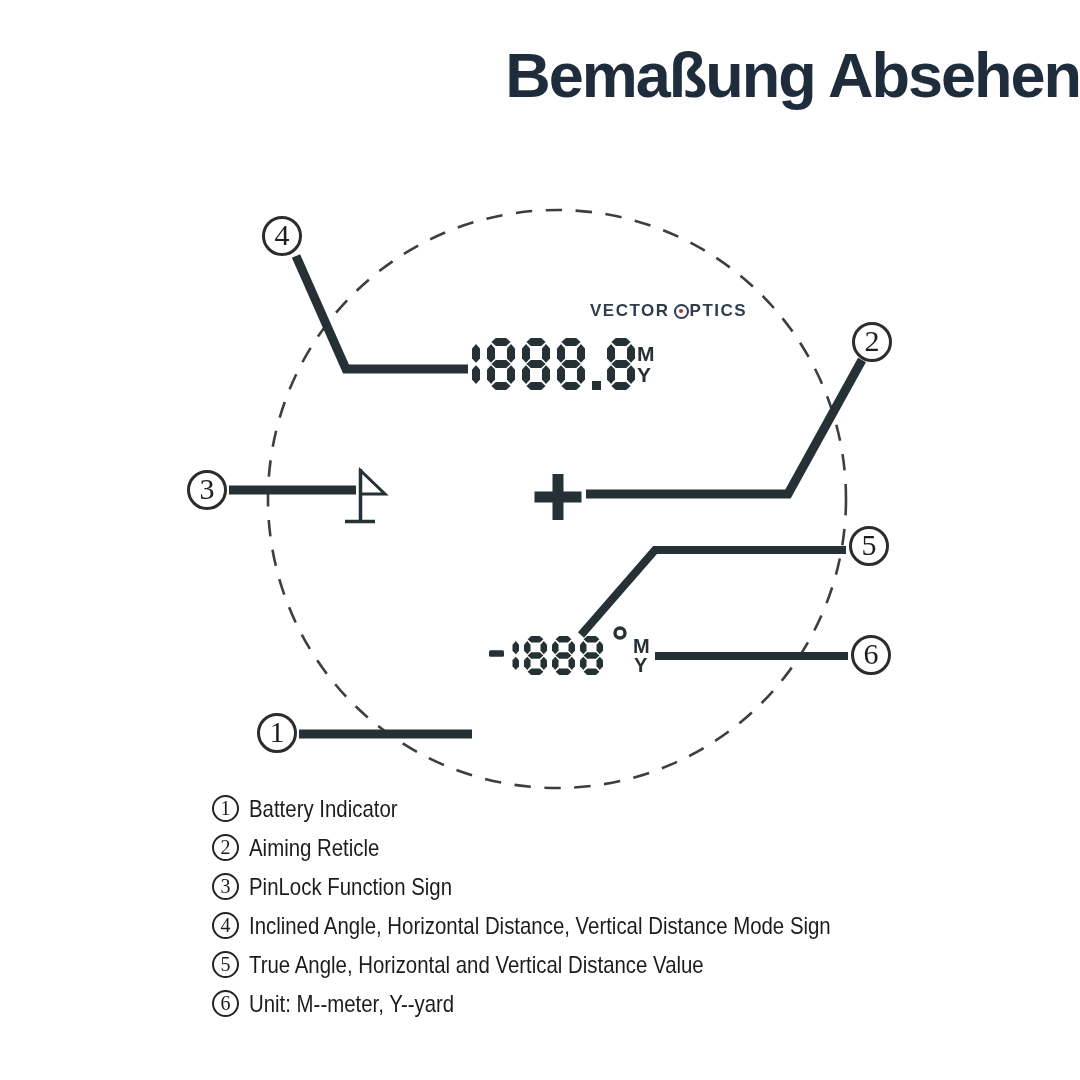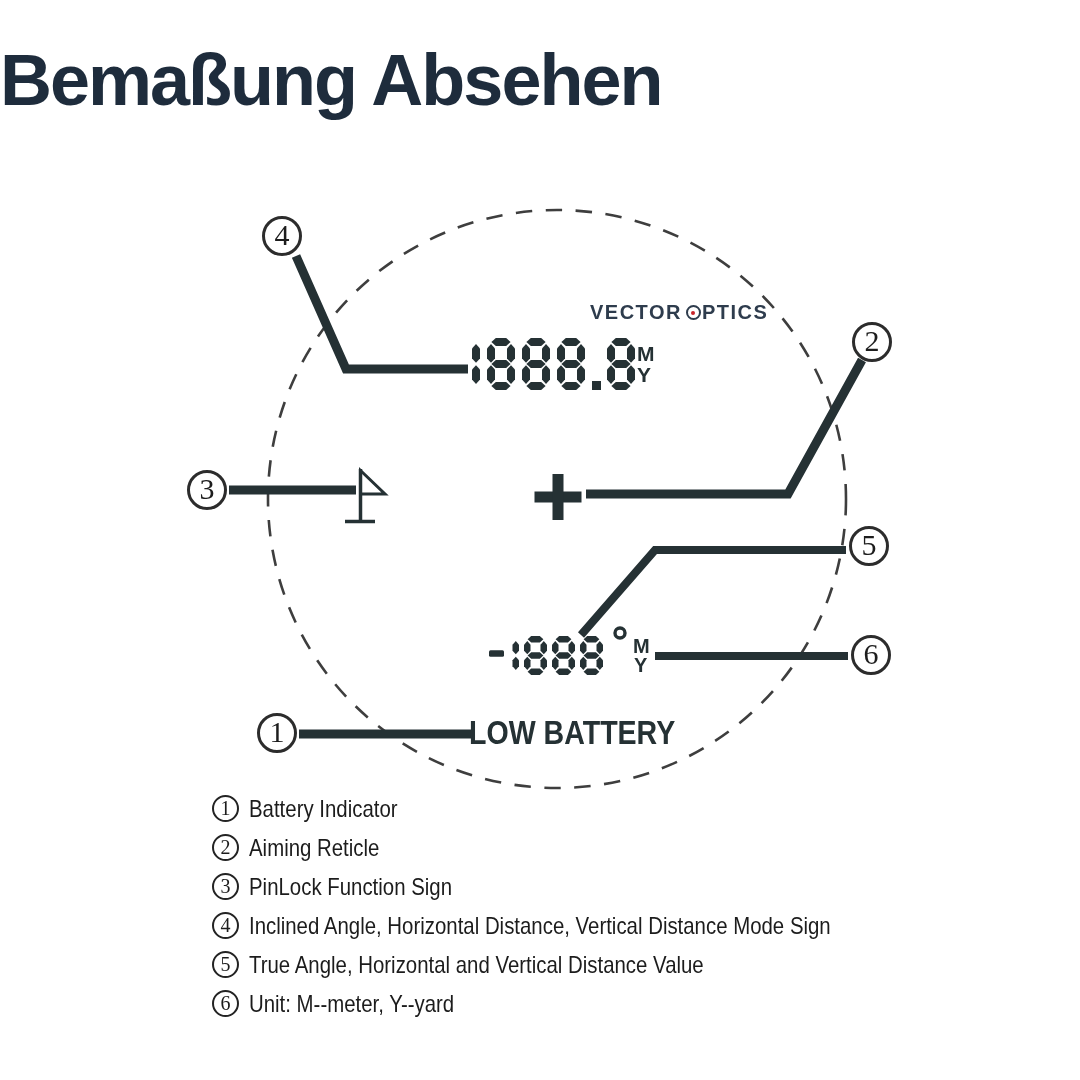--- a/index.html
+++ b/index.html
@@ -3,34 +3,34 @@
 <meta charset="utf-8">
 <style>
   :root{
     --title:#1e2c3c; --ink:#253134; --dashed:#3e3e3e;
     --outline:#2c2c2c; --legend:#1c1c1c; --logo:#2e3c4d; --logodot:#c8242a;
   }
   *{margin:0;padding:0;box-sizing:border-box;}
   html,body{background:#fff;}
   .stage{position:relative;width:1080px;height:1080px;background:#ffffff;overflow:hidden;
          font-family:"Liberation Sans",sans-serif;}
-  h1{position:absolute;top:44px;left:0;width:1080px;text-align:left;
-     font-size:72px;font-weight:bold;letter-spacing:-2px;color:var(--title);line-height:1.0;}
+  h1{position:absolute;top:44px;left:0;width:1080px;text-align:right;
+     font-size:63px;font-weight:bold;letter-spacing:-2px;color:var(--title);line-height:1.0;}
   svg.diagram{position:absolute;left:0;top:0;width:1080px;height:1080px;}
   .dashring{fill:none;stroke:var(--dashed);stroke-width:2.6;stroke-dasharray:16.5 13.5;}
   .lead{fill:none;stroke:var(--ink);stroke-linejoin:miter;stroke-linecap:butt;}
   .w9{stroke-width:9;}
   .w8{stroke-width:8;}
   .flag{stroke:var(--ink);stroke-width:3.5;}
   .flagtri{fill:none;stroke:var(--ink);stroke-width:3;stroke-linejoin:miter;}
   .ink{fill:var(--ink);}
   .deg{fill:none;stroke:var(--ink);stroke-width:3.4;}
   .lcd rect,.lcd polygon{fill:var(--ink);}
   .logo{position:absolute;left:590px;top:301px;display:flex;align-items:center;color:var(--logo);}
-  .lg1,.lg2{font-weight:bold;font-size:20px;letter-spacing:1.5px;}
+  .lg1,.lg2{font-weight:bold;font-size:17px;letter-spacing:1.5px;}
   .lg1{margin-right:4px;}
   .logo-o{width:15px;height:15px;border:2.6px solid var(--logo);border-radius:50%;
           display:inline-flex;align-items:center;justify-content:center;margin-right:1px;flex:none;}
   .logo-dot{width:4px;height:4px;border-radius:50%;background:var(--logodot);}
   .unit,.unit2{position:absolute;font-weight:bold;color:var(--ink);line-height:1;}
   .unit{font-size:21px;}
   .unit2{font-size:20px;}
   .u-up-m{left:637px;top:343px;}
   .u-up-y{left:637px;top:364px;}
   .u-lo-m{left:633px;top:636px;}
@@ -154,23 +154,20 @@
         <span class="logo-dot"></span>
       </span>
       <span class="lg2">PTICS</span>
   </div>
 
   <div class="unit u-up-m">M</div>
   <div class="unit u-up-y">Y</div>
   <div class="unit2 u-lo-m">M</div>
   <div class="unit2 u-lo-y">Y</div>
 
-  <div class="lowbat">
-    <span>LOW BATTERY</span>
-  </div>
 
   <div class="co co1">
       <span>1</span>
     </div>
   <div class="co co2">
       <span>2</span>
     </div>
   <div class="co co3">
       <span>3</span>
     </div>

